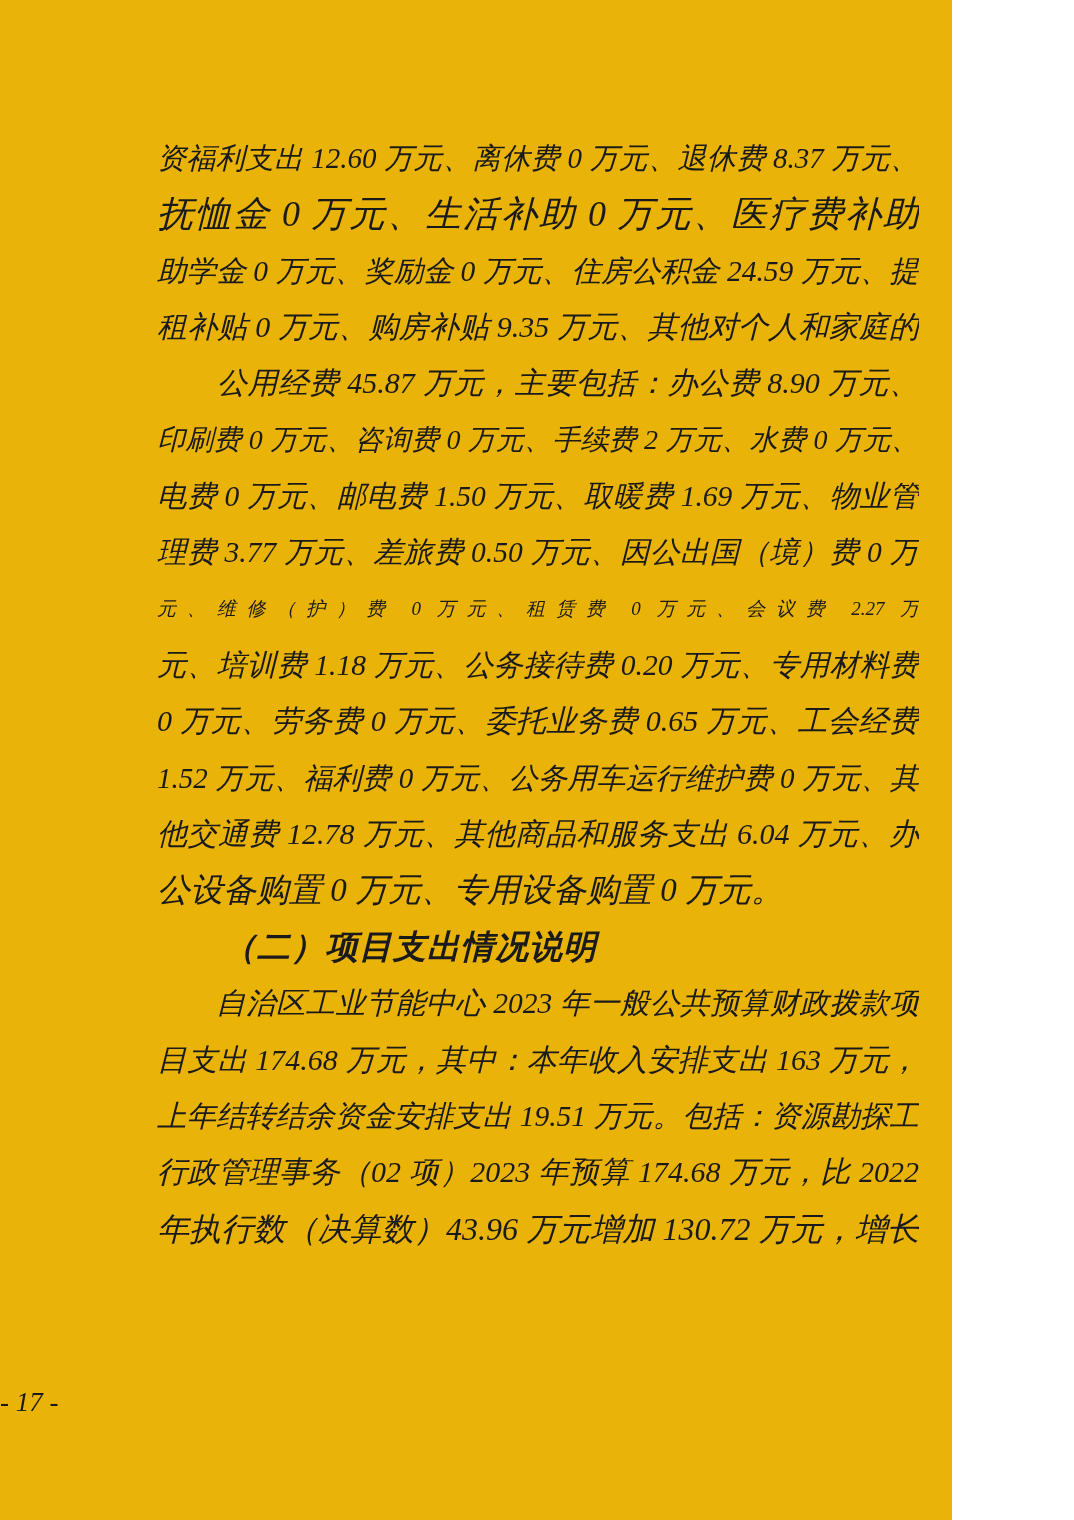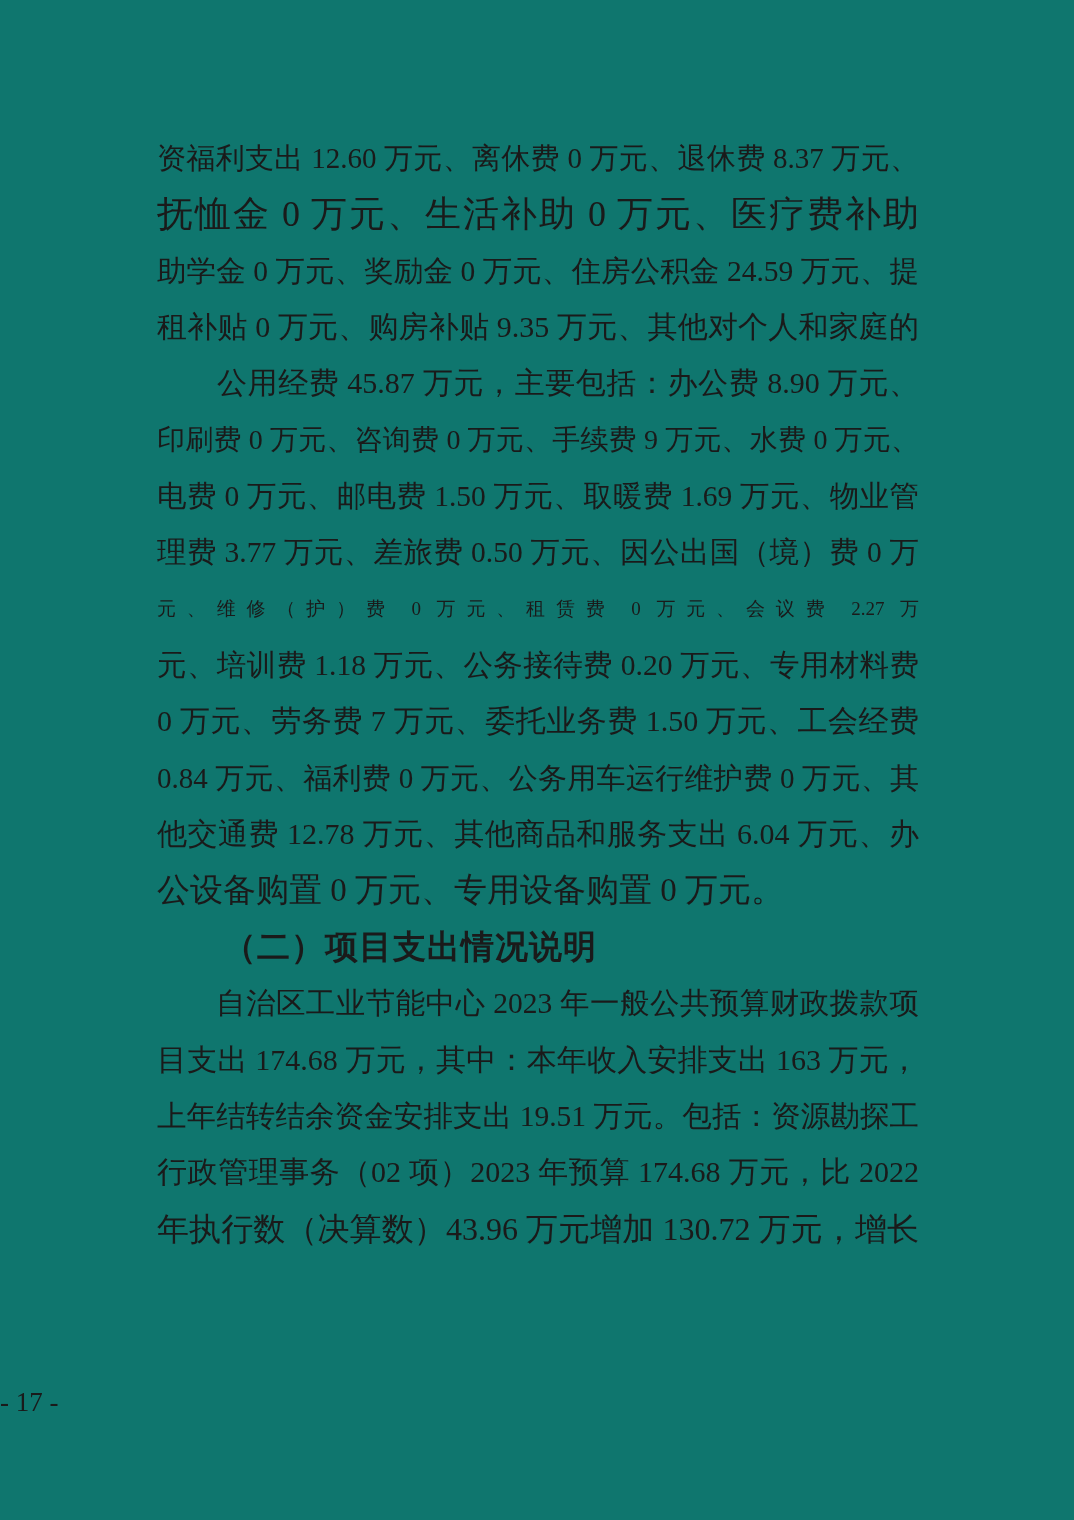--- a/index.html
+++ b/index.html
@@ -2,26 +2,27 @@
 <html><head>
 <meta charset="utf-8">
 <style>
   html, body {
     margin: 0;
     padding: 0;
     background: #ffffff;
   }
   .page {
     position: relative;
-    width: 1074px;
+    width: 952px;
     height: 1520px;
-    background: #0f766e;
+    background: #eab308;
     overflow: hidden;
     font-family: "Liberation Serif", "DejaVu Serif", serif;
     color: #1a1a1a;
+    font-style: italic;
   }
   .text-block {
     position: absolute;
     left: 157px;
     top: 130px;
     width: 762px;
   }
   .line {
     height: 56.35px;
     line-height: 56.35px;
@@ -61,27 +62,27 @@
 
 <div class="page">
   <div class="text-block">
 
     <div class="line" style="font-size: 29px;">资福利支出 12.60 万元、离休费 0 万元、退休费 8.37 万元、</div>
     <div class="line" style="font-size: 36px;">抚恤金 0 万元、生活补助 0 万元、医疗费补助 3.71 万元、</div>
     <div class="line" style="font-size: 29.5px;">助学金 0 万元、奖励金 0 万元、住房公积金 24.59 万元、提</div>
     <div class="line" style="font-size: 30px;">租补贴 0 万元、购房补贴 9.35 万元、其他对个人和家庭的</div>
 
     <div class="line indent" style="font-size: 30px;">公用经费 45.87 万元，主要包括：办公费 8.90 万元、</div>
-    <div class="line" style="font-size: 28px;">印刷费 0 万元、咨询费 0 万元、手续费 9 万元、水费 0 万元、</div>
+    <div class="line" style="font-size: 28px;">印刷费 0 万元、咨询费 0 万元、手续费 2 万元、水费 0 万元、</div>
     <div class="line" style="font-size: 29.5px;">电费 0 万元、邮电费 1.50 万元、取暖费 1.69 万元、物业管</div>
     <div class="line" style="font-size: 29.5px;">理费 3.77 万元、差旅费 0.50 万元、因公出国（境）费 0 万</div>
     <div class="line" style="font-size: 19px;">元、维修（护）费 0 万元、租赁费 0 万元、会议费 2.27 万</div>
     <div class="line" style="font-size: 29.5px;">元、培训费 1.18 万元、公务接待费 0.20 万元、专用材料费</div>
-    <div class="line" style="font-size: 30px;">0 万元、劳务费 7 万元、委托业务费 1.50 万元、工会经费</div>
-    <div class="line" style="font-size: 29px;">0.84 万元、福利费 0 万元、公务用车运行维护费 0 万元、其</div>
+    <div class="line" style="font-size: 30px;">0 万元、劳务费 0 万元、委托业务费 0.65 万元、工会经费</div>
+    <div class="line" style="font-size: 29px;">1.52 万元、福利费 0 万元、公务用车运行维护费 0 万元、其</div>
     <div class="line" style="font-size: 30px;">他交通费 12.78 万元、其他商品和服务支出 6.04 万元、办</div>
     <div class="line para-end">公设备购置 0 万元、专用设备购置 0 万元。</div>
 
     <div class="line heading indent">（二）项目支出情况说明</div>
 
     <div class="line indent" style="font-size: 29.5px;">自治区工业节能中心 2023 年一般公共预算财政拨款项</div>
     <div class="line" style="font-size: 30px;">目支出 174.68 万元，其中：本年收入安排支出 163 万元，</div>
     <div class="line" style="font-size: 29.5px;">上年结转结余资金安排支出 19.51 万元。包括：资源勘探工</div>
     <div class="line" style="font-size: 30px;">行政管理事务（02 项）2023 年预算 174.68 万元，比 2022</div>
     <div class="line" style="font-size: 32px;">年执行数（决算数）43.96 万元增加 130.72 万元，增长</div>

